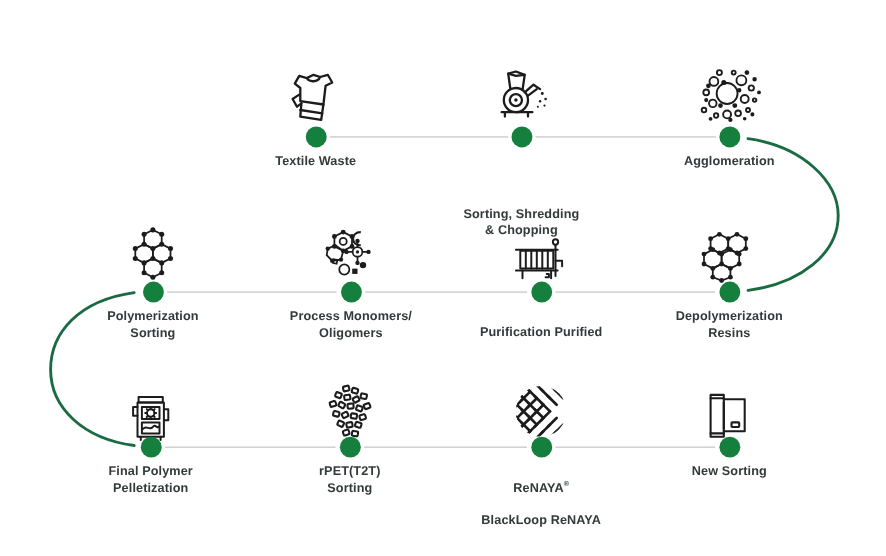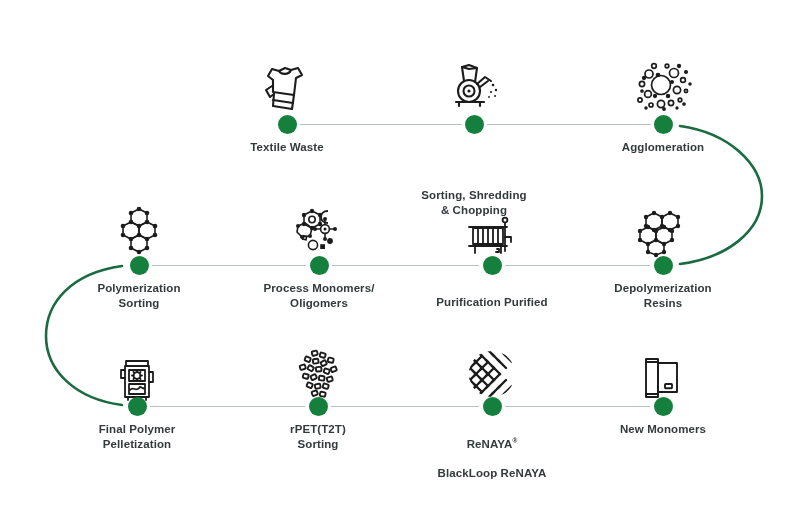--- a/index.html
+++ b/index.html
@@ -400,16 +400,16 @@
       <svg width="48" height="48" viewBox="0 0 48 48" fill="none" stroke="#1c1c1c" stroke-width="1.9" stroke-linejoin="round" stroke-linecap="round">
         <path d="M7 8 L19 8 L19 40 L7 40 Z"></path>
         <path d="M19 9 L38 9 L38 38 L19 38"></path>
         <path d="M7 8 L7 5 L19 5 L19 8"></path>
         <path d="M7 40 L7 43 L19 43 L19 40"></path>
         <rect x="26" y="30" width="7" height="4.2" rx="0.7"></rect>
         <path d="M19 12 L19 36"></path>
       </svg>
     </div>
     <div class="node-dot" style="top:-9.5px;"></div>
-    <div class="node-label" style="top:16px;">New Monomers</div>
+    <div class="node-label" style="top:16px;">New Sorting</div>
   </div>
 
 </div>
 
 </body></html>

